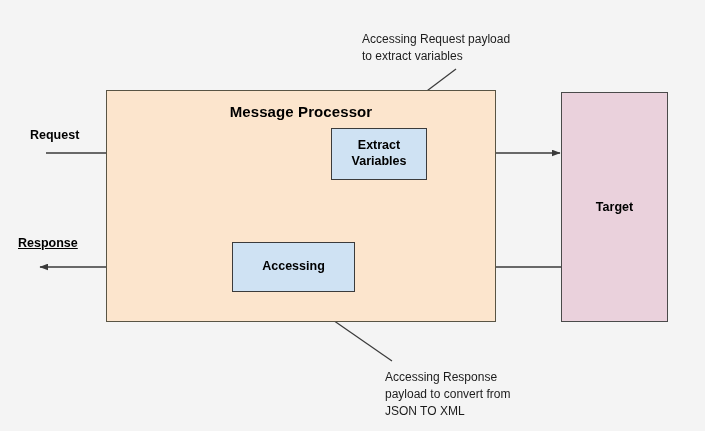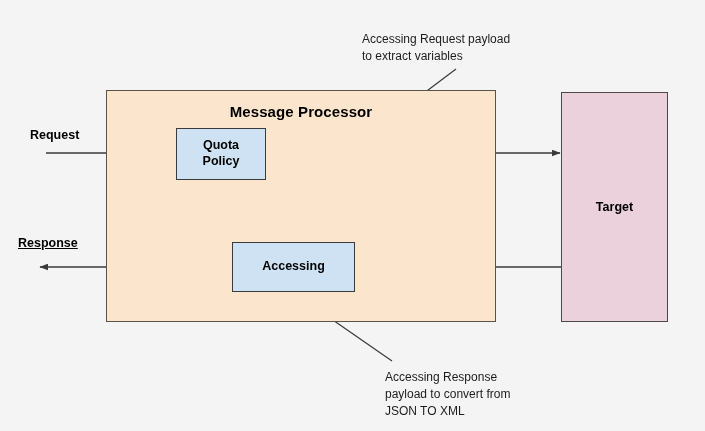--- a/index.html
+++ b/index.html
@@ -156,27 +156,27 @@
 
     <line x1="456" y1="69" x2="379" y2="127" stroke="#3a3a3a" stroke-width="1.2"></line>
 
     <line x1="291" y1="291" x2="392" y2="361" stroke="#3a3a3a" stroke-width="1.2"></line>
   </svg>
 
   <div class="node container-box">
     <div class="container-title">Message Processor</div>
   </div>
 
-  <div class="node policy-box" id="quota-policy-box">
+
+  <div class="node policy-box" id="extract-variables-box">
     <div>
-      <span>Quota</span><br>
-      <span>Policy</span>
+      <span>Extract</span><br>
+      <span>Variables</span>
     </div>
   </div>
-
 
   <div class="node policy-box" id="jsontoxml-box">
     <div>Accessing</div>
   </div>
 
   <div class="node" id="target-box">
     <div>Target</div>
   </div>
 
   <div class="edge-label" id="request-label">Request</div>

